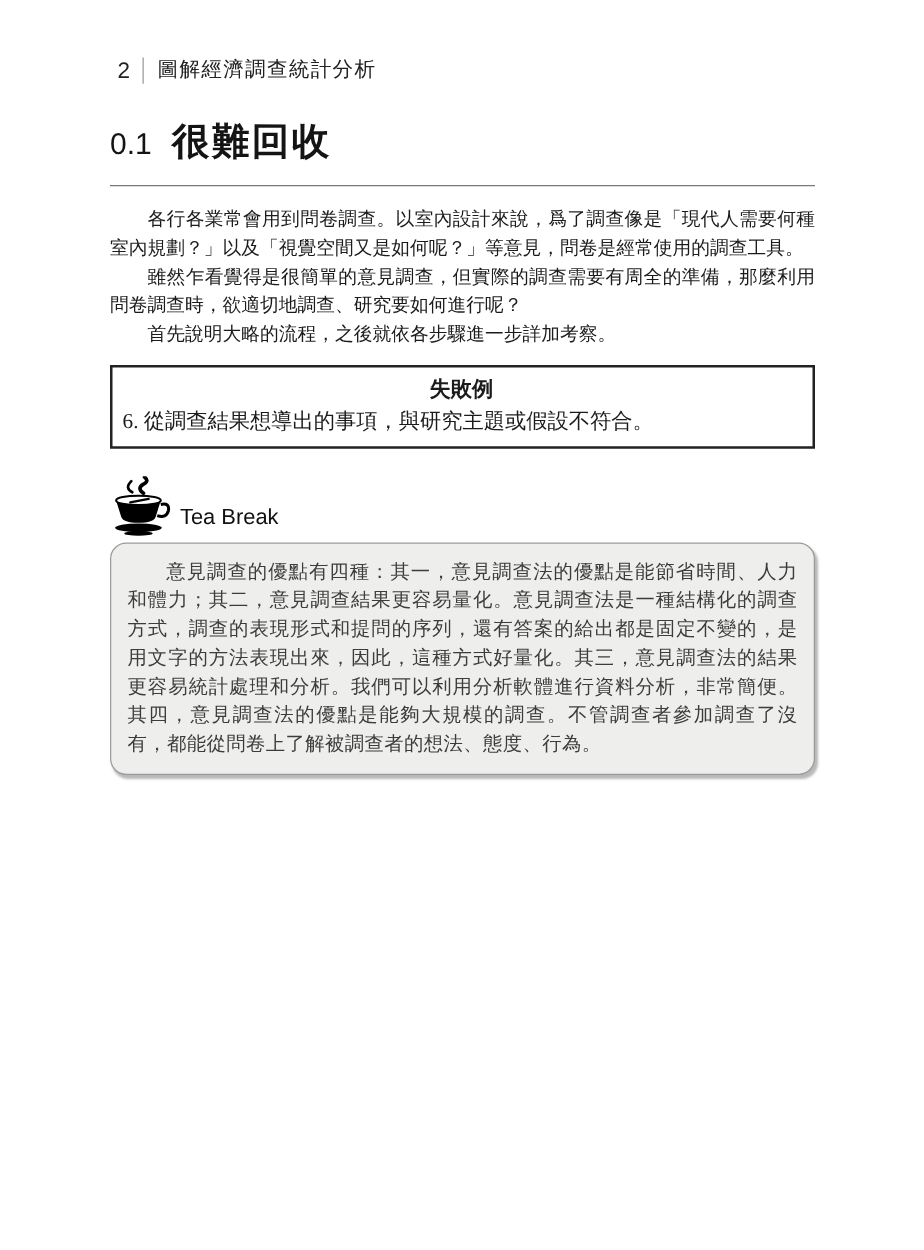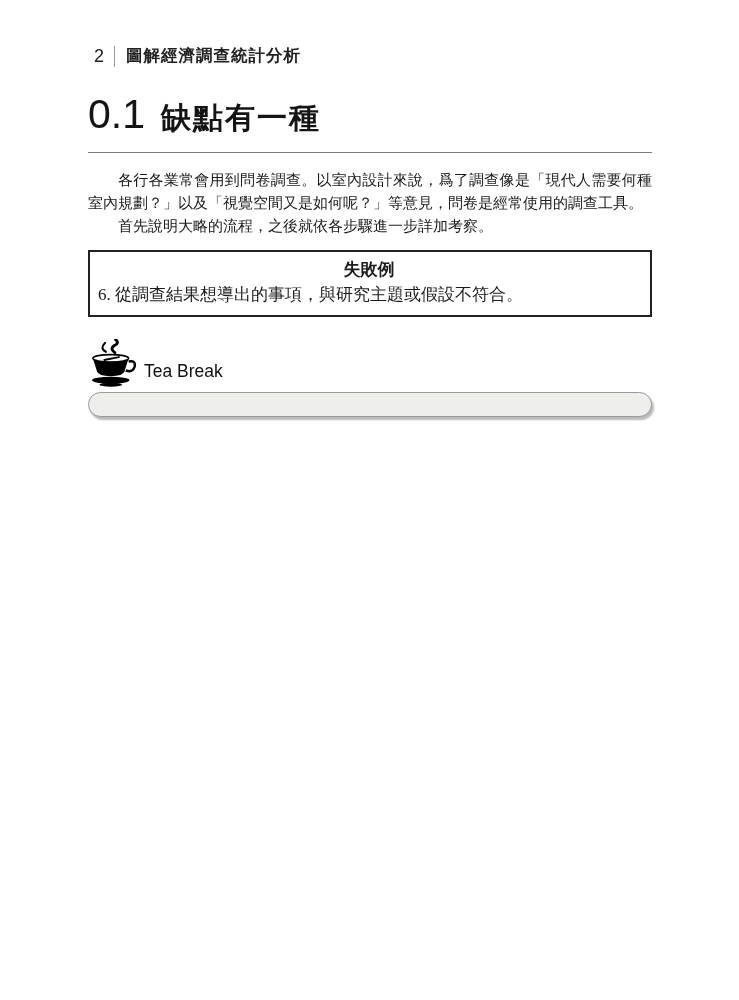--- a/index.html
+++ b/index.html
@@ -29,37 +29,37 @@
     padding: 0 10px 0 6px;
   }
   .header-divider {
     width: 1px;
     height: 21px;
     background: #999;
     margin-right: 11px;
   }
   .book-title {
     font-size: 16.5px;
-    font-weight: 700;
+    font-weight: 400;
     letter-spacing: 1px;
     color: #222;
     text-align: center;
   }
 
   
   .section-heading {
     margin-top: 26px;
     padding-bottom: 9px;
     border-bottom: 1px solid #7a7a7a;
     font-family: "Liberation Sans", sans-serif;
     line-height: 40px;
     white-space: nowrap;
   }
   .section-number {
-    font-size: 41px;
+    font-size: 24px;
     font-weight: 500;
     color: #141414;
     margin-right: 16px;
   }
   .section-title {
     font-size: 30px;
     font-weight: 700;
     letter-spacing: 2px;
     color: #141414;
   }
@@ -132,25 +132,26 @@
 
 <div class="page">
 
   <div class="book-header">
     <span class="page-number">2</span>
     <span class="header-divider"></span>
     <span class="book-title">圖解經濟調查統計分析</span>
   </div>
 
   <div class="section-heading">
-    <span class="section-number">0.1</span><span class="section-title">缺點有一種</span>
+    <span class="section-number">0.1</span><span class="section-title">很難回收</span>
   </div>
 
   <div class="body-text">
     <p>各行各業常會用到問卷調查。以室內設計來說，爲了調查像是「現代人需要何種室內規劃？」以及「視覺空間又是如何呢？」等意見，問卷是經常使用的調查工具。</p>
+    <p>雖然乍看覺得是很簡單的意見調查，但實際的調查需要有周全的準備，那麼利用問卷調查時，欲適切地調查、研究要如何進行呢？</p>
     <p>首先說明大略的流程，之後就依各步驟進一步詳加考察。</p>
   </div>
 
   <div class="failure-box">
     <div class="failure-title">失敗例</div>
     <div class="failure-item">6. 從調查結果想導出的事項，與研究主題或假設不符合。</div>
   </div>
 
   <div class="teabreak">
     <span class="teabreak-icon">
@@ -168,15 +169,16 @@
         <path d="M50 27 q9 -2 7.5 6 q-2 8 -11 5" stroke="#000" stroke-width="3" fill="none"></path>
 
         <ellipse cx="28" cy="50" rx="23" ry="4.2" fill="#000"></ellipse>
         <ellipse cx="28" cy="55.5" rx="14" ry="2.4" fill="#000"></ellipse>
       </svg>
     </span>
     <span class="teabreak-label">Tea Break</span>
   </div>
 
   <div class="note-box">
+    <p>意見調查的優點有四種：其一，意見調查法的優點是能節省時間、人力和體力；其二，意見調查結果更容易量化。意見調查法是一種結構化的調查方式，調查的表現形式和提問的序列，還有答案的給出都是固定不變的，是用文字的方法表現出來，因此，這種方式好量化。其三，意見調查法的結果更容易統計處理和分析。我們可以利用分析軟體進行資料分析，非常簡便。其四，意見調查法的優點是能夠大規模的調查。不管調查者參加調查了沒有，都能從問卷上了解被調查者的想法、態度、行為。</p>
   </div>
 
 </div>
 
 </body></html>

